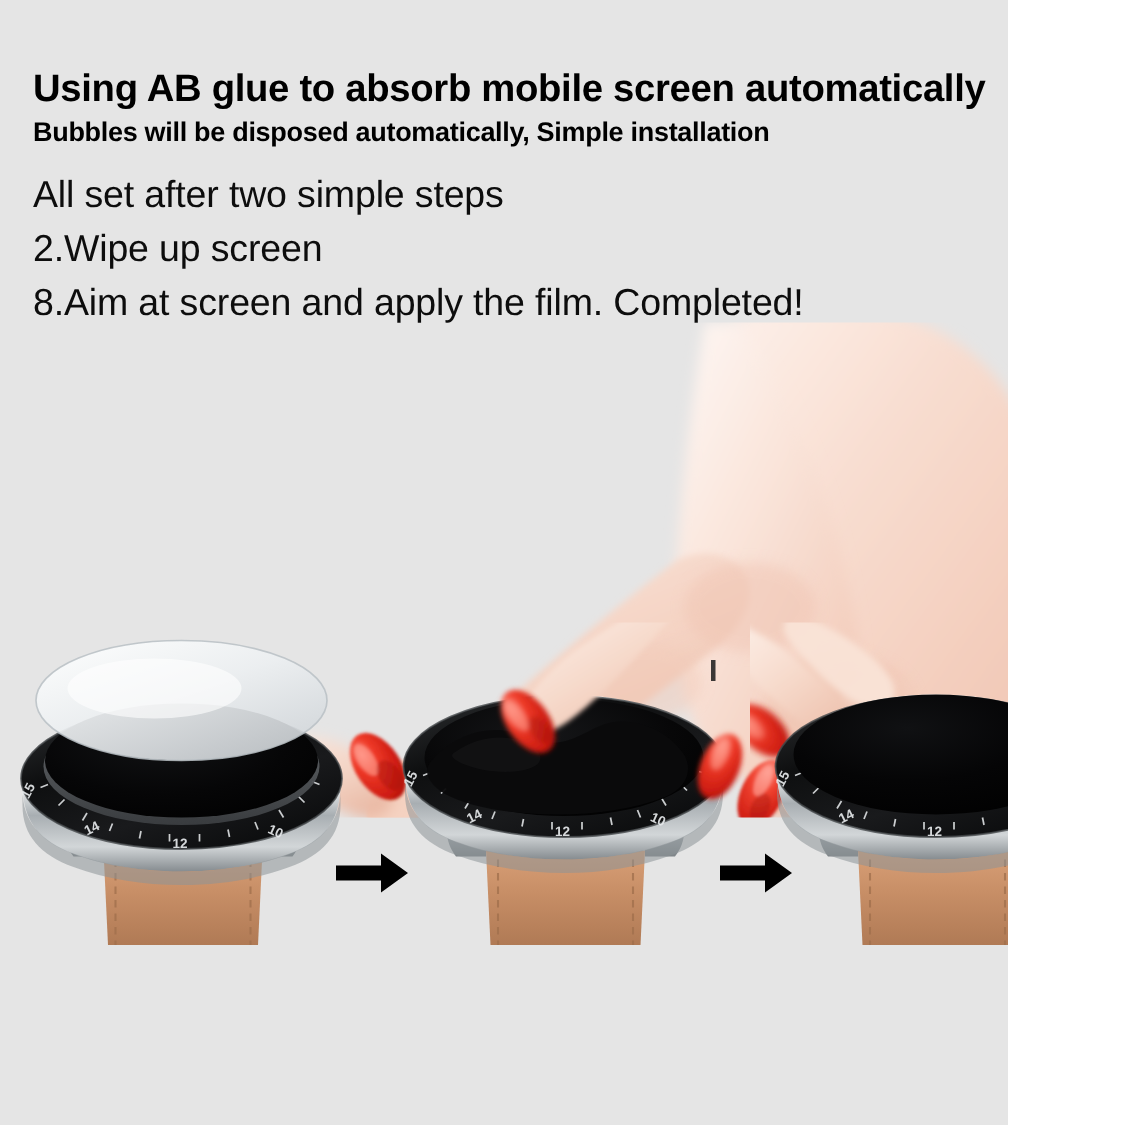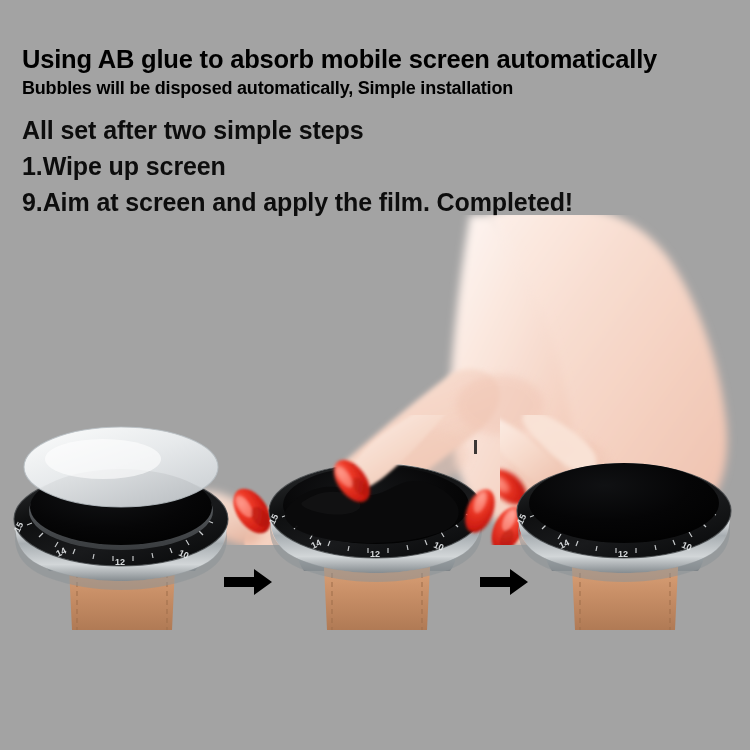--- a/index.html
+++ b/index.html
@@ -1,32 +1,32 @@
 <!DOCTYPE html>
 <html><head>
 <meta charset="utf-8">
 <style>
   html,body{margin:0;padding:0;}
   body{
     width:750px;height:750px;background:#ffffff;
     font-family:"Liberation Sans","DejaVu Sans",sans-serif;
     overflow:hidden;position:relative;
   }
-  .page{position:relative;width:750px;height:750px;background:#a3a3a3;overflow:hidden;}
+  .page{position:relative;width:672px;height:750px;background:#e5e5e5;overflow:hidden;}
 
   
   .copy{position:absolute;left:22px;top:44px;width:714px;}
   .hl{
     font-weight:bold;color:#000;letter-spacing:-0.2px;
     white-space:nowrap;
   }
   .hl1{font-size:25.5px;line-height:30px;}
   .hl2{font-size:18px;line-height:29px;}
   .body-line{
-    font-weight:bold;color:#0d0d0d;font-size:25px;line-height:36px;
+    font-weight:normal;color:#0d0d0d;font-size:25px;line-height:36px;
     white-space:nowrap;letter-spacing:-0.1px;
   }
   .gap{height:9px;}
 
   
   .hand-wrap{position:absolute;left:0;top:215px;width:750px;height:330px;}
 
   
   .watch-row{position:absolute;left:0;top:415px;width:750px;height:215px;}
   .watch{position:absolute;top:0;width:250px;height:215px;}
@@ -41,22 +41,22 @@
 </head>
 <body>
 
 <div class="page">
 
   <div class="copy">
     <div class="hl hl1">Using AB glue to absorb mobile screen automatically</div>
     <div class="hl hl2">Bubbles will be disposed automatically, Simple installation</div>
     <div class="gap"></div>
     <div class="body-line">All set after two simple steps</div>
-    <div class="body-line">1.Wipe up screen</div>
-    <div class="body-line">9.Aim at screen and apply the film. Completed!</div>
+    <div class="body-line">2.Wipe up screen</div>
+    <div class="body-line">8.Aim at screen and apply the film. Completed!</div>
   </div>
 
   <div class="hand-wrap">
     <svg width="750" height="330" viewBox="0 0 750 330" xmlns="http://www.w3.org/2000/svg">
       <defs>
         <linearGradient id="skinA" x1="0" y1="0" x2="1" y2="1">
           <stop offset="0%" stop-color="#fdf0ea"></stop>
           <stop offset="35%" stop-color="#f8ddd0"></stop>
           <stop offset="70%" stop-color="#f3cdbc"></stop>
           <stop offset="100%" stop-color="#efc0ad"></stop>

